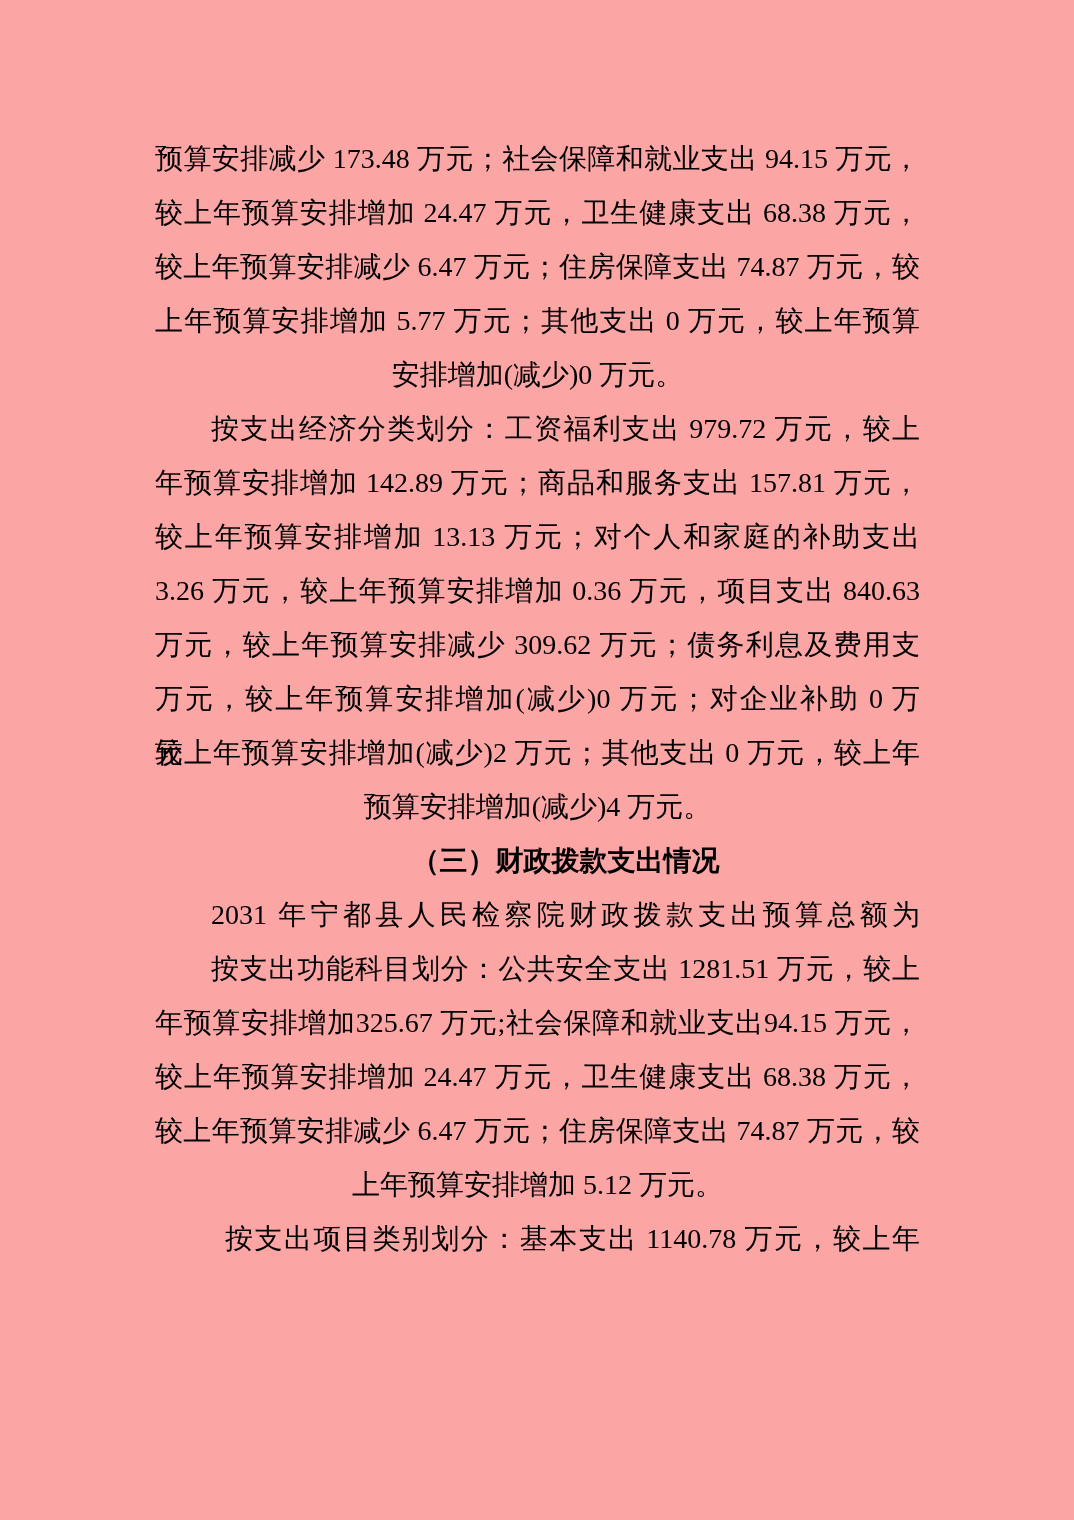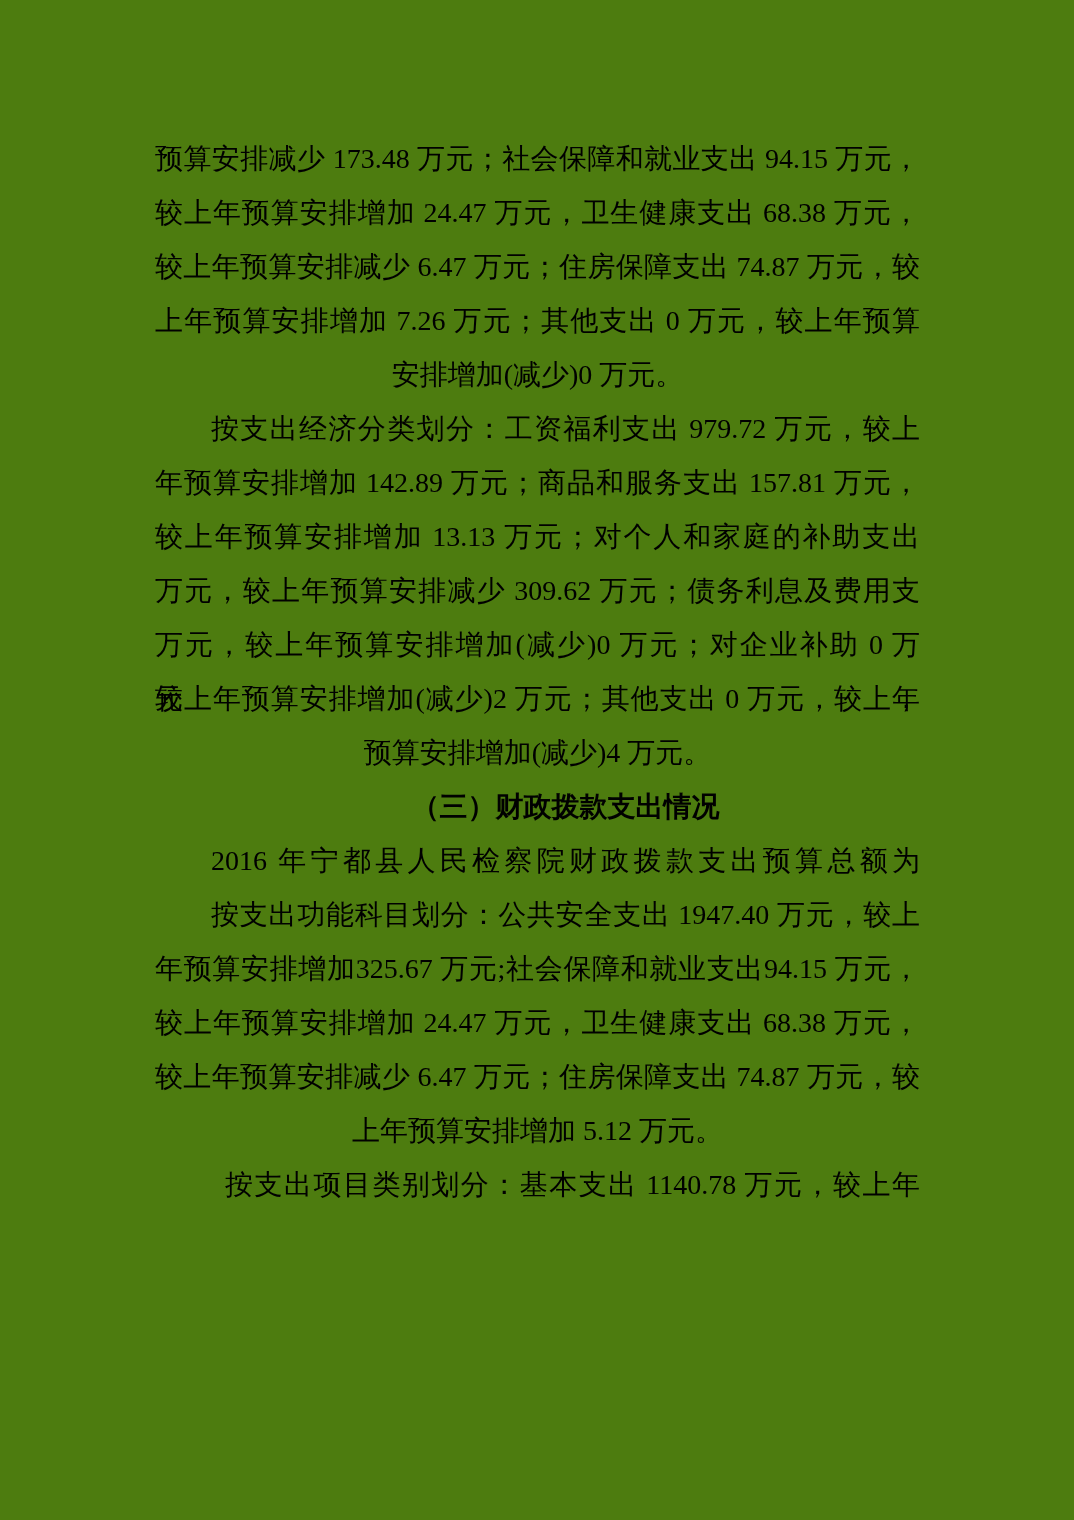--- a/index.html
+++ b/index.html
@@ -7,21 +7,21 @@
     padding: 0;
     background: #ffffff;
     width: 1074px;
     height: 1520px;
     overflow: hidden;
   }
   .page {
     box-sizing: border-box;
     width: 1074px;
     height: 1520px;
-    background: #4d7c0f;
+    background: #fca5a5;
     padding: 132px 154px 0 155px;
     font-family: "Liberation Serif", "DejaVu Serif", serif;
     color: #000000;
   }
   .line {
     font-size: 28px;
     line-height: 54px;
     height: 54px;
     text-align: center;
     white-space: pre-wrap;
@@ -37,31 +37,32 @@
   }
 </style>
 </head>
 <body>
 
 <div class="page">
   <div id="text-block">
       <div class="line stretch" style="padding-left: 0em;">预算安排减少 173.48 万元；社会保障和就业支出 94.15 万元，</div>
       <div class="line stretch" style="padding-left: 0em;">较上年预算安排增加 24.47 万元，卫生健康支出 68.38 万元，</div>
       <div class="line stretch" style="padding-left: 0em;">较上年预算安排减少 6.47 万元；住房保障支出 74.87 万元，较</div>
-      <div class="line stretch" style="padding-left: 0em;">上年预算安排增加 7.26 万元；其他支出 0 万元，较上年预算</div>
+      <div class="line stretch" style="padding-left: 0em;">上年预算安排增加 5.77 万元；其他支出 0 万元，较上年预算</div>
       <div class="line" style="padding-left: 0em;">安排增加(减少)0 万元。</div>
       <div class="line stretch" style="padding-left: 2em;">按支出经济分类划分：工资福利支出 979.72 万元，较上</div>
       <div class="line stretch" style="padding-left: 0em;">年预算安排增加 142.89 万元；商品和服务支出 157.81 万元，</div>
       <div class="line stretch" style="padding-left: 0em;">较上年预算安排增加 13.13 万元；对个人和家庭的补助支出</div>
+      <div class="line stretch" style="padding-left: 0em;">3.26 万元，较上年预算安排增加 0.36 万元，项目支出 840.63</div>
       <div class="line stretch" style="padding-left: 0em;">万元，较上年预算安排减少 309.62 万元；债务利息及费用支</div>
       <div class="line stretch" style="padding-left: 0em;">万元，较上年预算安排增加(减少)0 万元；对企业补助 0 万元，</div>
       <div class="line stretch" style="padding-left: 0em;">较上年预算安排增加(减少)2 万元；其他支出 0 万元，较上年</div>
       <div class="line" style="padding-left: 0em;">预算安排增加(减少)4 万元。</div>
       <div class="line bold" style="padding-left: 2em;">（三）财政拨款支出情况</div>
-      <div class="line stretch" style="padding-left: 2em;">2016 年宁都县人民检察院财政拨款支出预算总额为</div>
-      <div class="line stretch" style="padding-left: 2em;">按支出功能科目划分：公共安全支出 1947.40 万元，较上</div>
+      <div class="line stretch" style="padding-left: 2em;">2031 年宁都县人民检察院财政拨款支出预算总额为</div>
+      <div class="line stretch" style="padding-left: 2em;">按支出功能科目划分：公共安全支出 1281.51 万元，较上</div>
       <div class="line stretch" style="padding-left: 0em;">年预算安排增加325.67 万元;社会保障和就业支出94.15 万元，</div>
       <div class="line stretch" style="padding-left: 0em;">较上年预算安排增加 24.47 万元，卫生健康支出 68.38 万元，</div>
       <div class="line stretch" style="padding-left: 0em;">较上年预算安排减少 6.47 万元；住房保障支出 74.87 万元，较</div>
       <div class="line" style="padding-left: 0em;">上年预算安排增加 5.12 万元。</div>
       <div class="line stretch" style="padding-left: 2.5em;">按支出项目类别划分：基本支出 1140.78 万元，较上年</div>
     </div>
 </div>
 
 </body></html>

